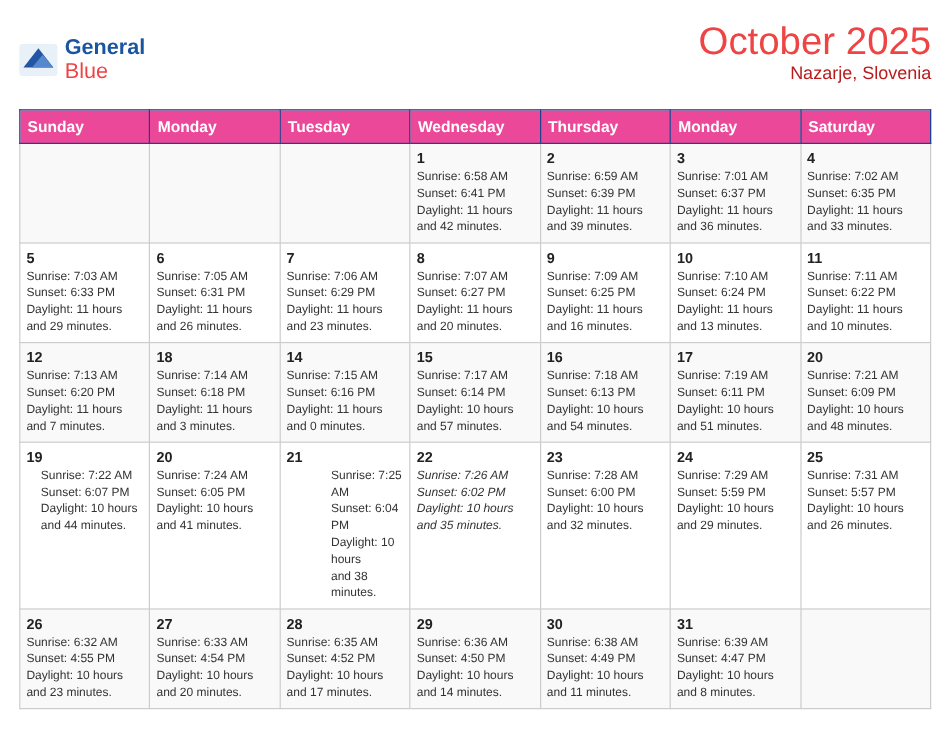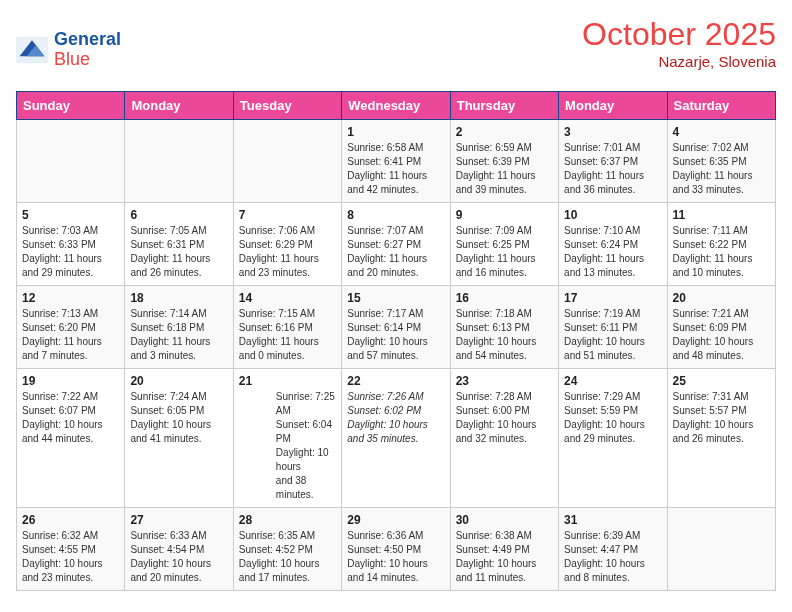--- a/index.html
+++ b/index.html
@@ -250,21 +250,21 @@
           <span class="day-number">20</span>
           <div class="day-info" style="white-space: pre-line;">Sunrise: 7:21 AM
 Sunset: 6:09 PM
 Daylight: 10 hours
 and 48 minutes.</div>
         </td>
       </tr>
       <tr>
         <td>
           <span class="day-number">19</span>
-          <div class="day-info" style="white-space: pre-line;">Sunrise: 7:22 AM
+          <div class="day-info" style="white-space: pre-line; margin-left: 12px;">Sunrise: 7:22 AM
 Sunset: 6:07 PM
 Daylight: 10 hours
 and 44 minutes.</div>
         </td>
         <td>
           <span class="day-number">20</span>
           <div class="day-info" style="white-space: pre-line;">Sunrise: 7:24 AM
 Sunset: 6:05 PM
 Daylight: 10 hours
 and 41 minutes.</div>

